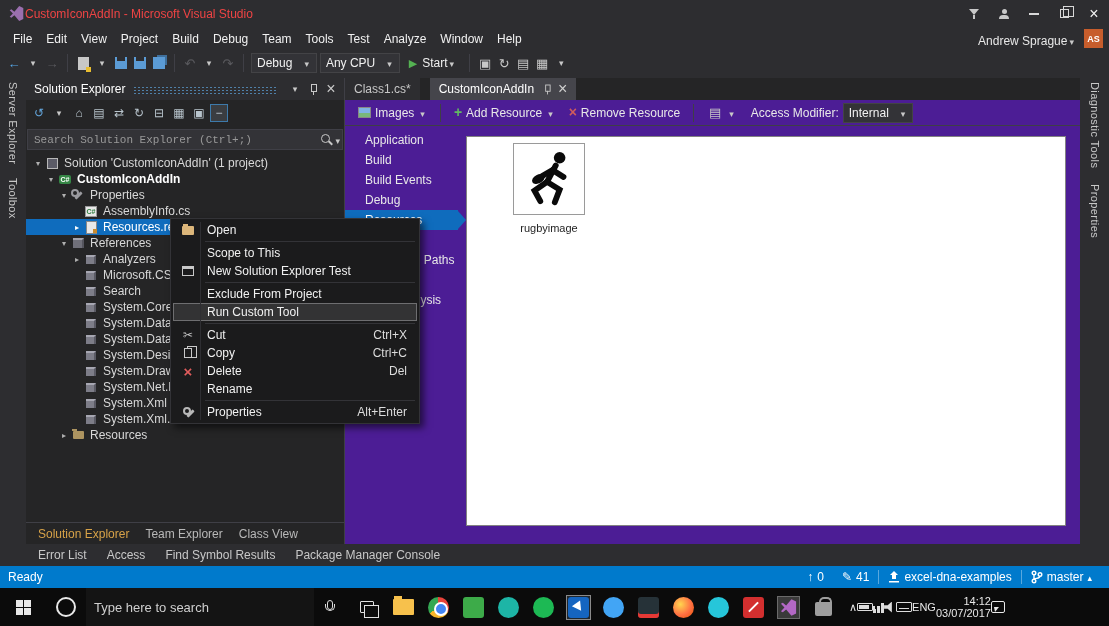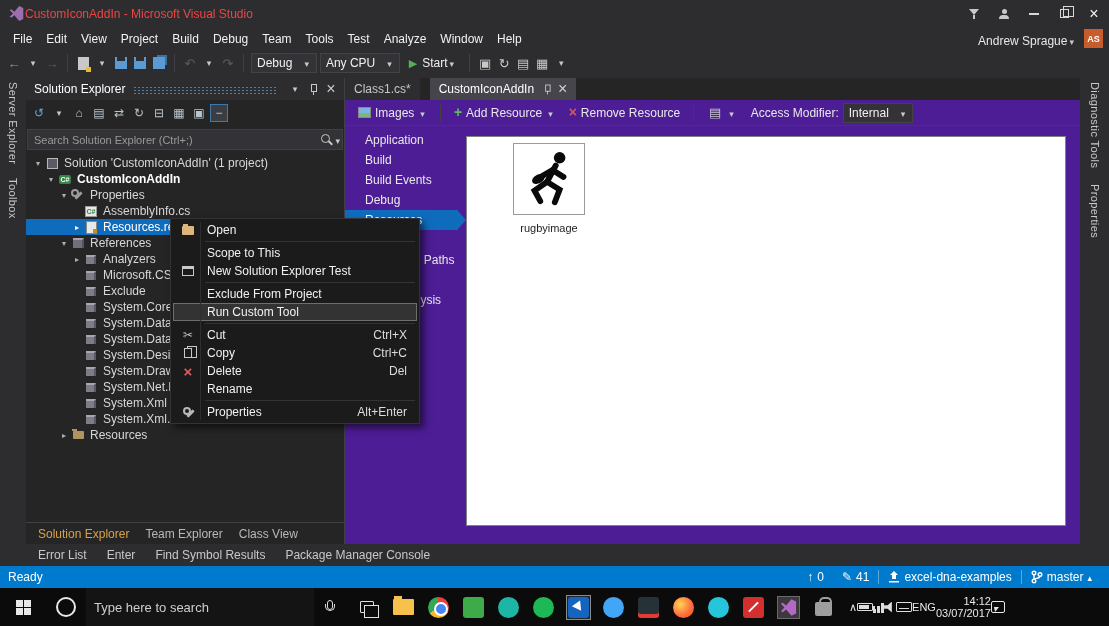--- a/index.html
+++ b/index.html
@@ -71,21 +71,21 @@
   .pin{position:relative;width:10px;height:13px}
   .pin::before{content:"";position:absolute;left:3px;top:1px;width:4px;height:6px;border:1px solid #c8c8c8}
   .pin::after{content:"";position:absolute;left:5px;top:8px;width:1px;height:4px;background:#c8c8c8}
   .se-toolbar{height:26px;display:flex;align-items:center;padding:0 4px;gap:2px;flex:none;background:#252526}
   .sei{width:18px;height:18px;display:flex;align-items:center;justify-content:center;color:#b8c4cc;font-size:12px}
   .g-backc::before{content:"↺";color:#64a7dd}
   .g-home::before{content:"⌂"} .g-sync::before{content:"⇄"} .g-collapse::before{content:"⊟"}
   .g-dash::before{content:"−"}
   .sei.boxed{border:1px solid #3d7aab;background:#3a3d41}
   .se-search{height:21px;margin:3px 1px;display:flex;align-items:center;background:#333337;border:1px solid #3f3f46;flex:none}
-  .se-search input{flex:1;background:transparent;border:0;outline:0;color:#b8b8b8;font-size:11px;font-family:Liberation Sans, sans-serif;padding:0 6px;min-width:0}
+  .se-search input{flex:1;background:transparent;border:0;outline:0;color:#b8b8b8;font-size:11px;font-family:Liberation Mono, monospace;padding:0 6px;min-width:0}
   .se-search input::placeholder{color:#999}
   .tree{flex:1;overflow:hidden;padding-top:2px}
   .trow{height:16px;display:flex;align-items:center;white-space:nowrap;color:#d8d8d8}
   .trow.selected{background:#0f6cbd;color:#fff}
   .trow .lbl{padding-left:1px}
   .trow.bold .lbl{font-weight:bold;color:#fff}
   .lvl0{padding-left:6px}.lvl1{padding-left:19px}.lvl2{padding-left:32px}.lvl3{padding-left:45px}
   .exp{width:12px;flex:none;text-align:center;font-size:8px;color:#b0b0b0}
   .exp.open::before{content:"▾"}
   .exp.closed::before{content:"▸"}
@@ -376,21 +376,21 @@
             <span class="lbl">Analyzers</span>
           </div>
         <div class="trow lvl3">
             <span class="exp"></span>
             <span class="ic ic-cube"></span>
             <span class="lbl">Microsoft.CSh</span>
           </div>
         <div class="trow lvl3">
             <span class="exp"></span>
             <span class="ic ic-cube"></span>
-            <span class="lbl">Exclude</span>
+            <span class="lbl">Search</span>
           </div>
         <div class="trow lvl3">
             <span class="exp"></span>
             <span class="ic ic-cube"></span>
             <span class="lbl">System.Core</span>
           </div>
         <div class="trow lvl3">
             <span class="exp"></span>
             <span class="ic ic-cube"></span>
             <span class="lbl">System.Data</span>
@@ -575,21 +575,21 @@
         <span class="ctx-ico">
           <span class="ci-wrench"></span>
         </span>
         <span class="ctx-label">Properties</span>
         <span class="ctx-sc">Alt+Enter</span>
       </div>
   </div>
 
   <div class="bottomtabs">
     <span class="btab">Error List</span>
-    <span class="btab">Enter</span>
+    <span class="btab">Access</span>
     <span class="btab">Find Symbol Results</span>
     <span class="btab">Package Manager Console</span>
   </div>
 
   <div class="statusbar">
     <span>Ready</span>
     <span class="sspacer"></span>
     <span class="sseg">
         <span class="g-up"></span>
         <span>0</span>

